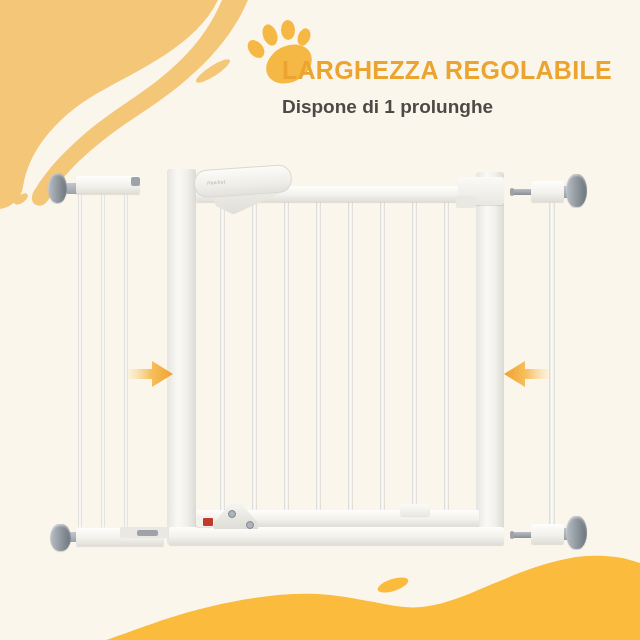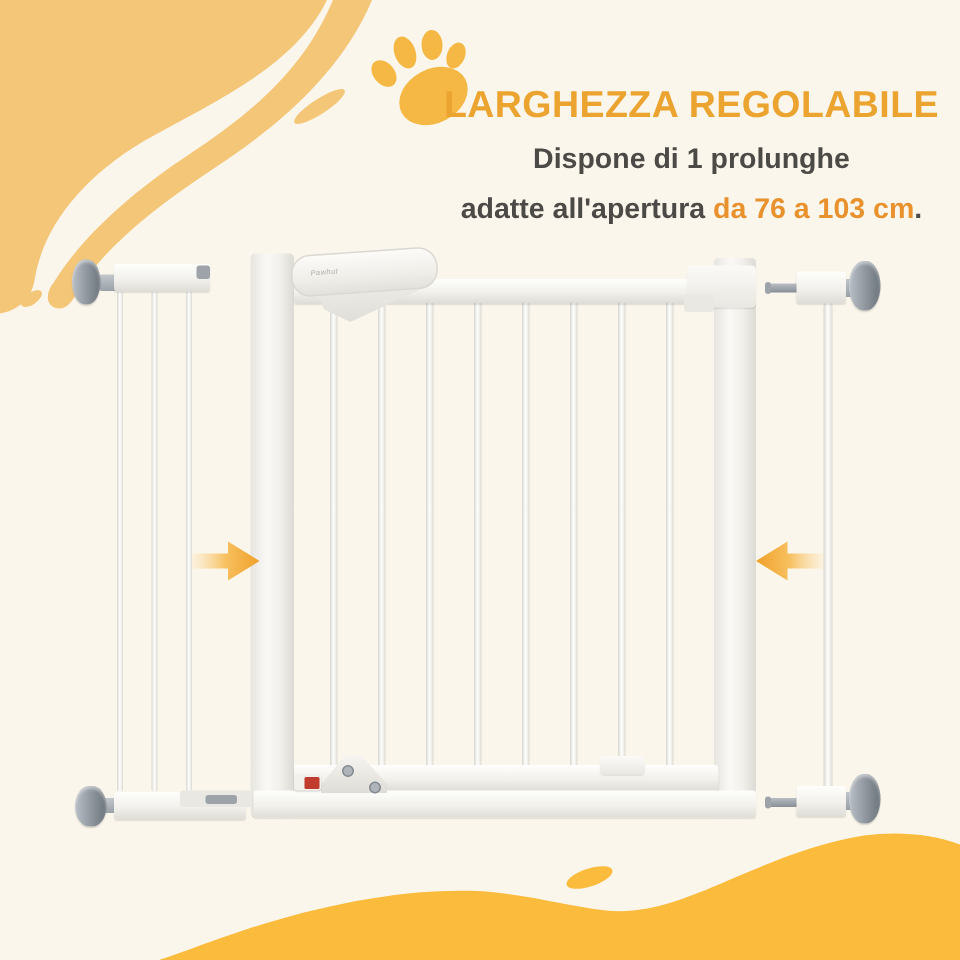--- a/index.html
+++ b/index.html
@@ -8,22 +8,22 @@
     width:640px;height:640px;
     background:#FBF6EB;
     overflow:hidden;
     font-family:"Liberation Sans", sans-serif;
   }
   #deco, #arrows{position:absolute;left:0;top:0;width:640px;height:640px;}
   .abs{position:absolute;}
 
   
   #headline-block{
-    position:absolute; top:56px; right:14px;
-    text-align:center; z-index:6;
+    position:absolute; top:56px; right:28px;
+    text-align:left; z-index:6;
   }
   .headline{
     font-size:25px; font-weight:800; letter-spacing:.3px;
     color:#ECA431; white-space:nowrap;
   }
   .subline{
     font-size:19px; font-weight:700; color:#4C4A46;
     margin-top:11px; white-space:nowrap;
   }
   .subline .hl{color:#E8912D;}
@@ -107,21 +107,20 @@
       <ellipse cx="256" cy="49" rx="7" ry="10" transform="rotate(-40 256 49)"></ellipse>
       <ellipse cx="270" cy="35" rx="7" ry="11" transform="rotate(-20 270 35)"></ellipse>
       <ellipse cx="288" cy="30" rx="7" ry="10" transform="rotate(-2 288 30)"></ellipse>
       <ellipse cx="304" cy="37" rx="6" ry="9" transform="rotate(22 304 37)"></ellipse>
     </g>
   </svg>
 
   <div id="headline-block">
     <div class="headline">LARGHEZZA REGOLABILE</div>
     <div class="subline">Dispone di 1 prolunghe</div>
-    <div class="subline"><span>adatte all'apertura </span><span class="hl">da 76 a 103 cm</span><span>.</span></div>
   </div>
 
   <div>
 
     <div class="abs knob" style="left:48px;top:173px;width:19px;height:30px;"></div>
     <div class="abs stem" style="left:66px;top:183px;width:12px;height:11px;"></div>
     <div class="abs rail" style="left:76px;top:176px;width:64px;height:18px;"></div>
     <div class="abs fitting" style="left:131px;top:177px;width:9px;height:9px;"></div>
     <div class="abs bar-v" style="left:78px;top:194px;width:4px;height:334px;"></div>
     <div class="abs bar-v" style="left:101px;top:194px;width:4px;height:334px;"></div>

